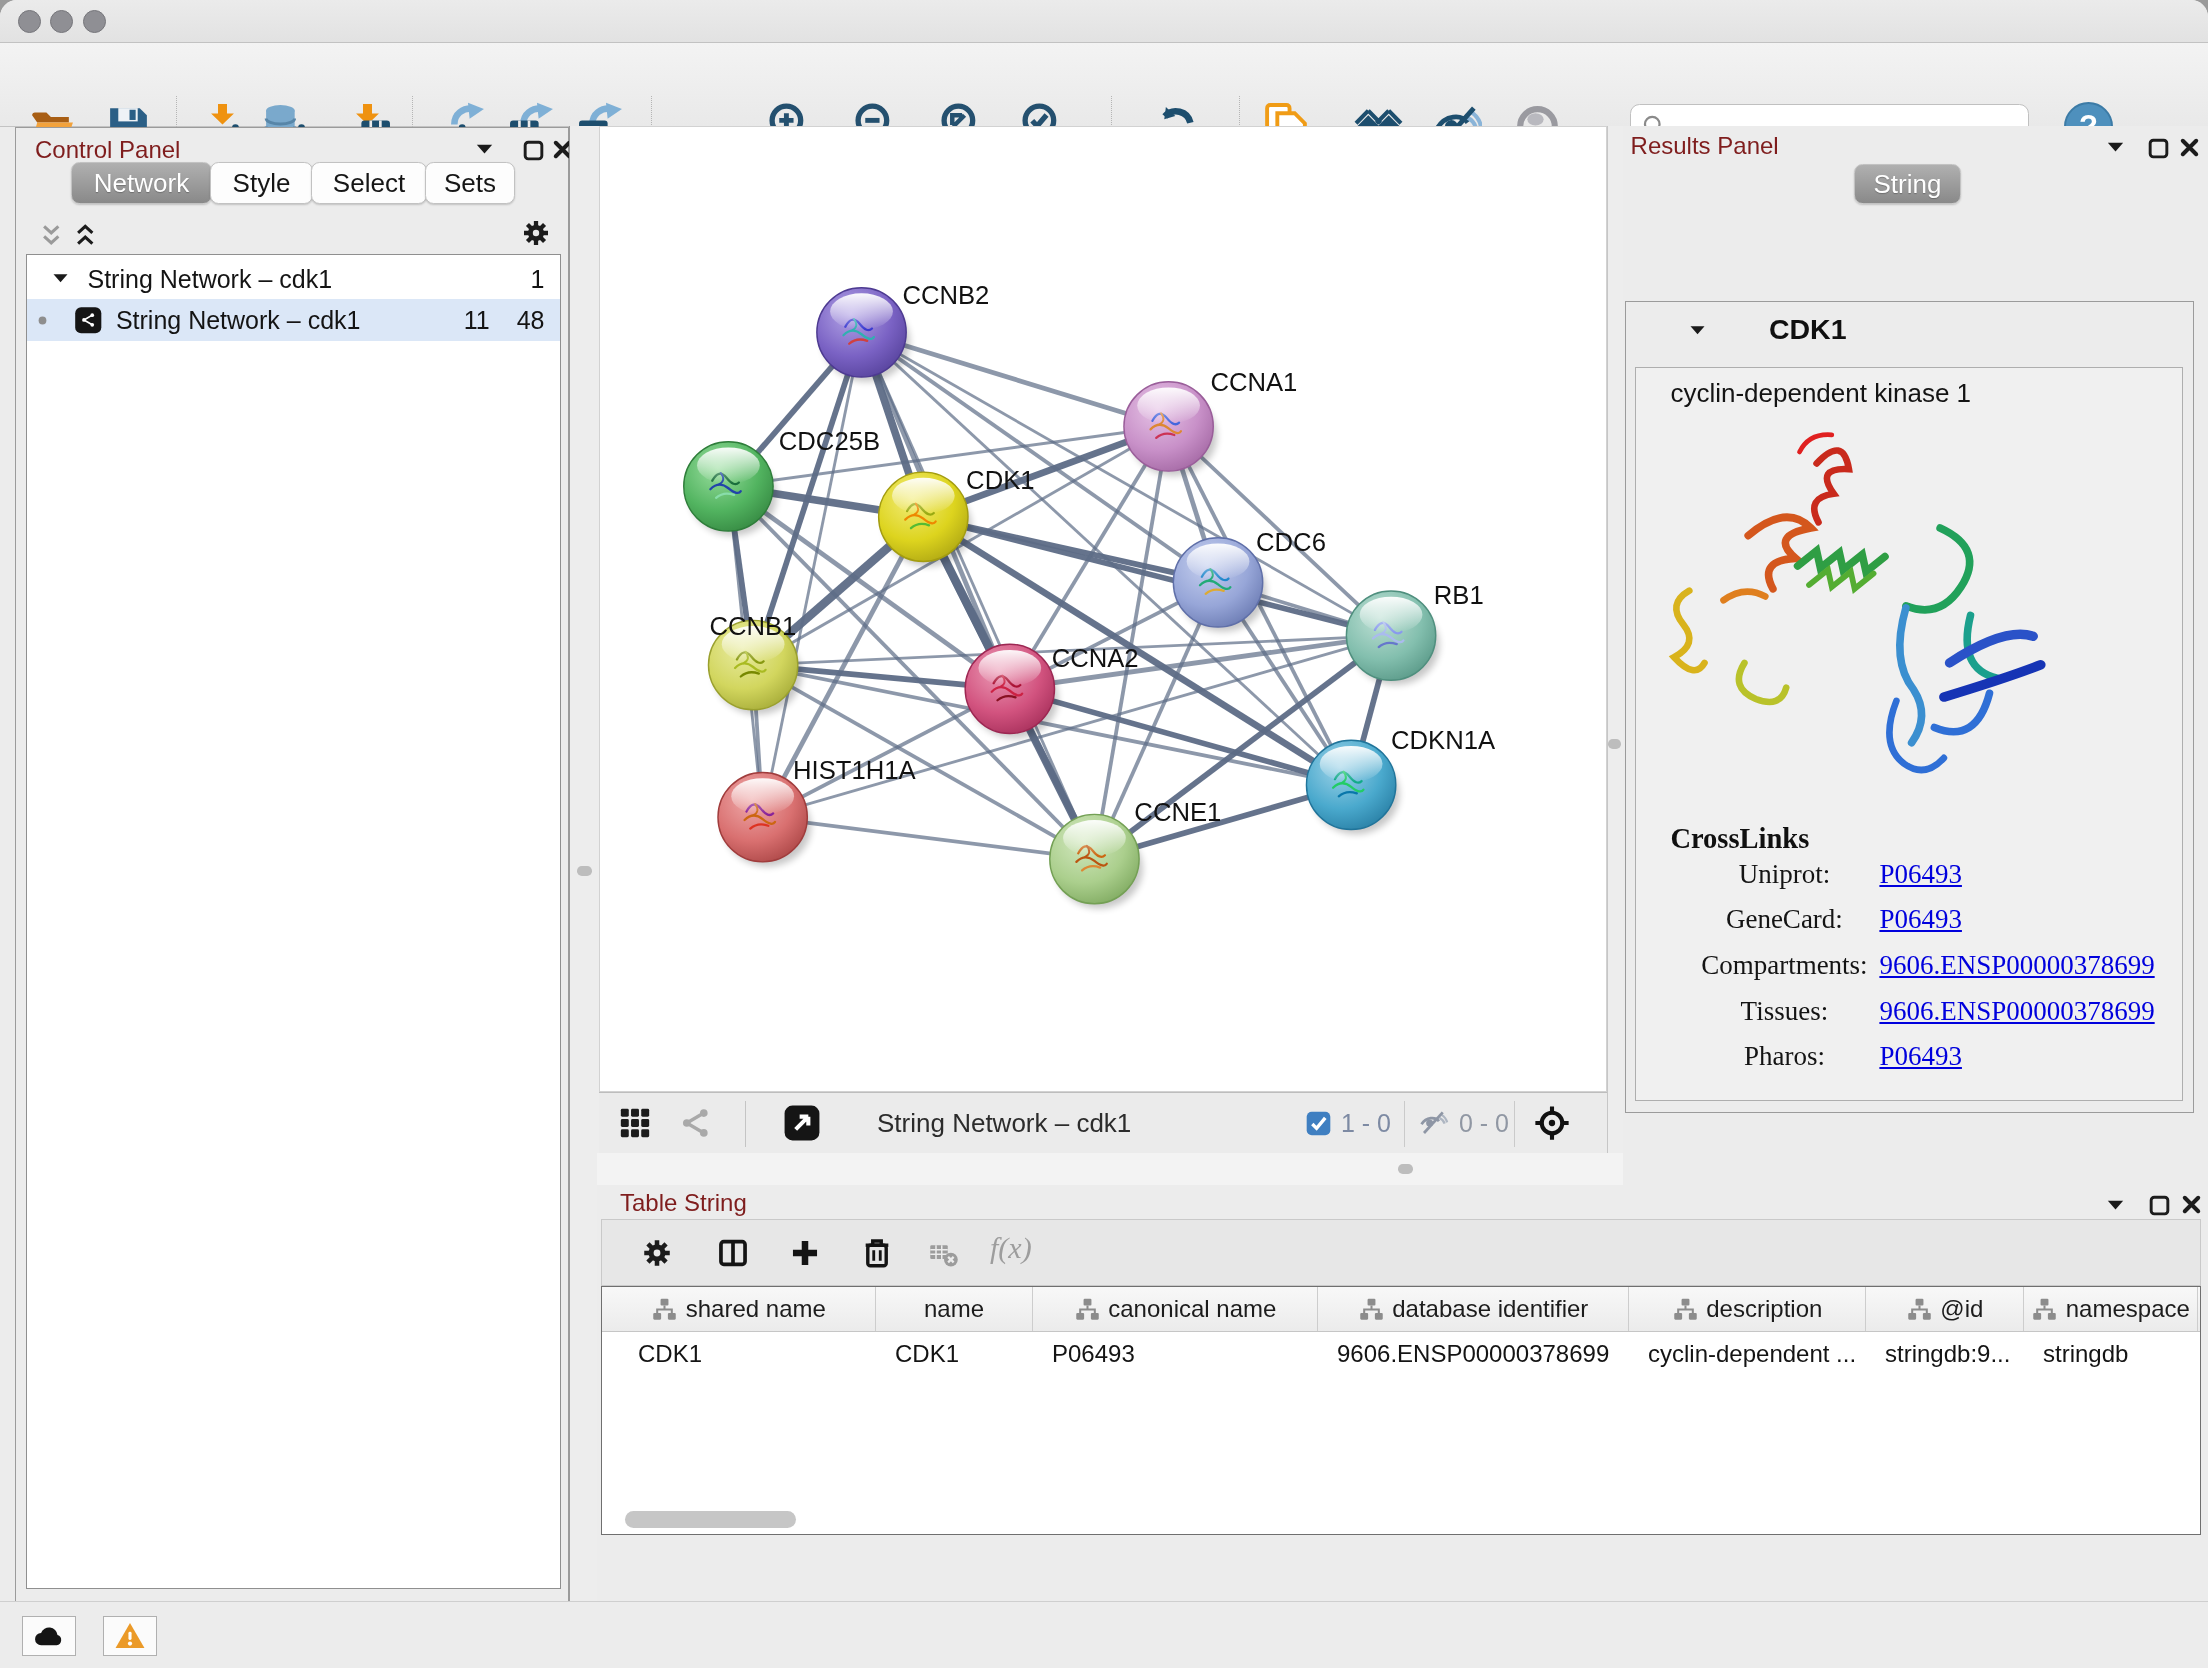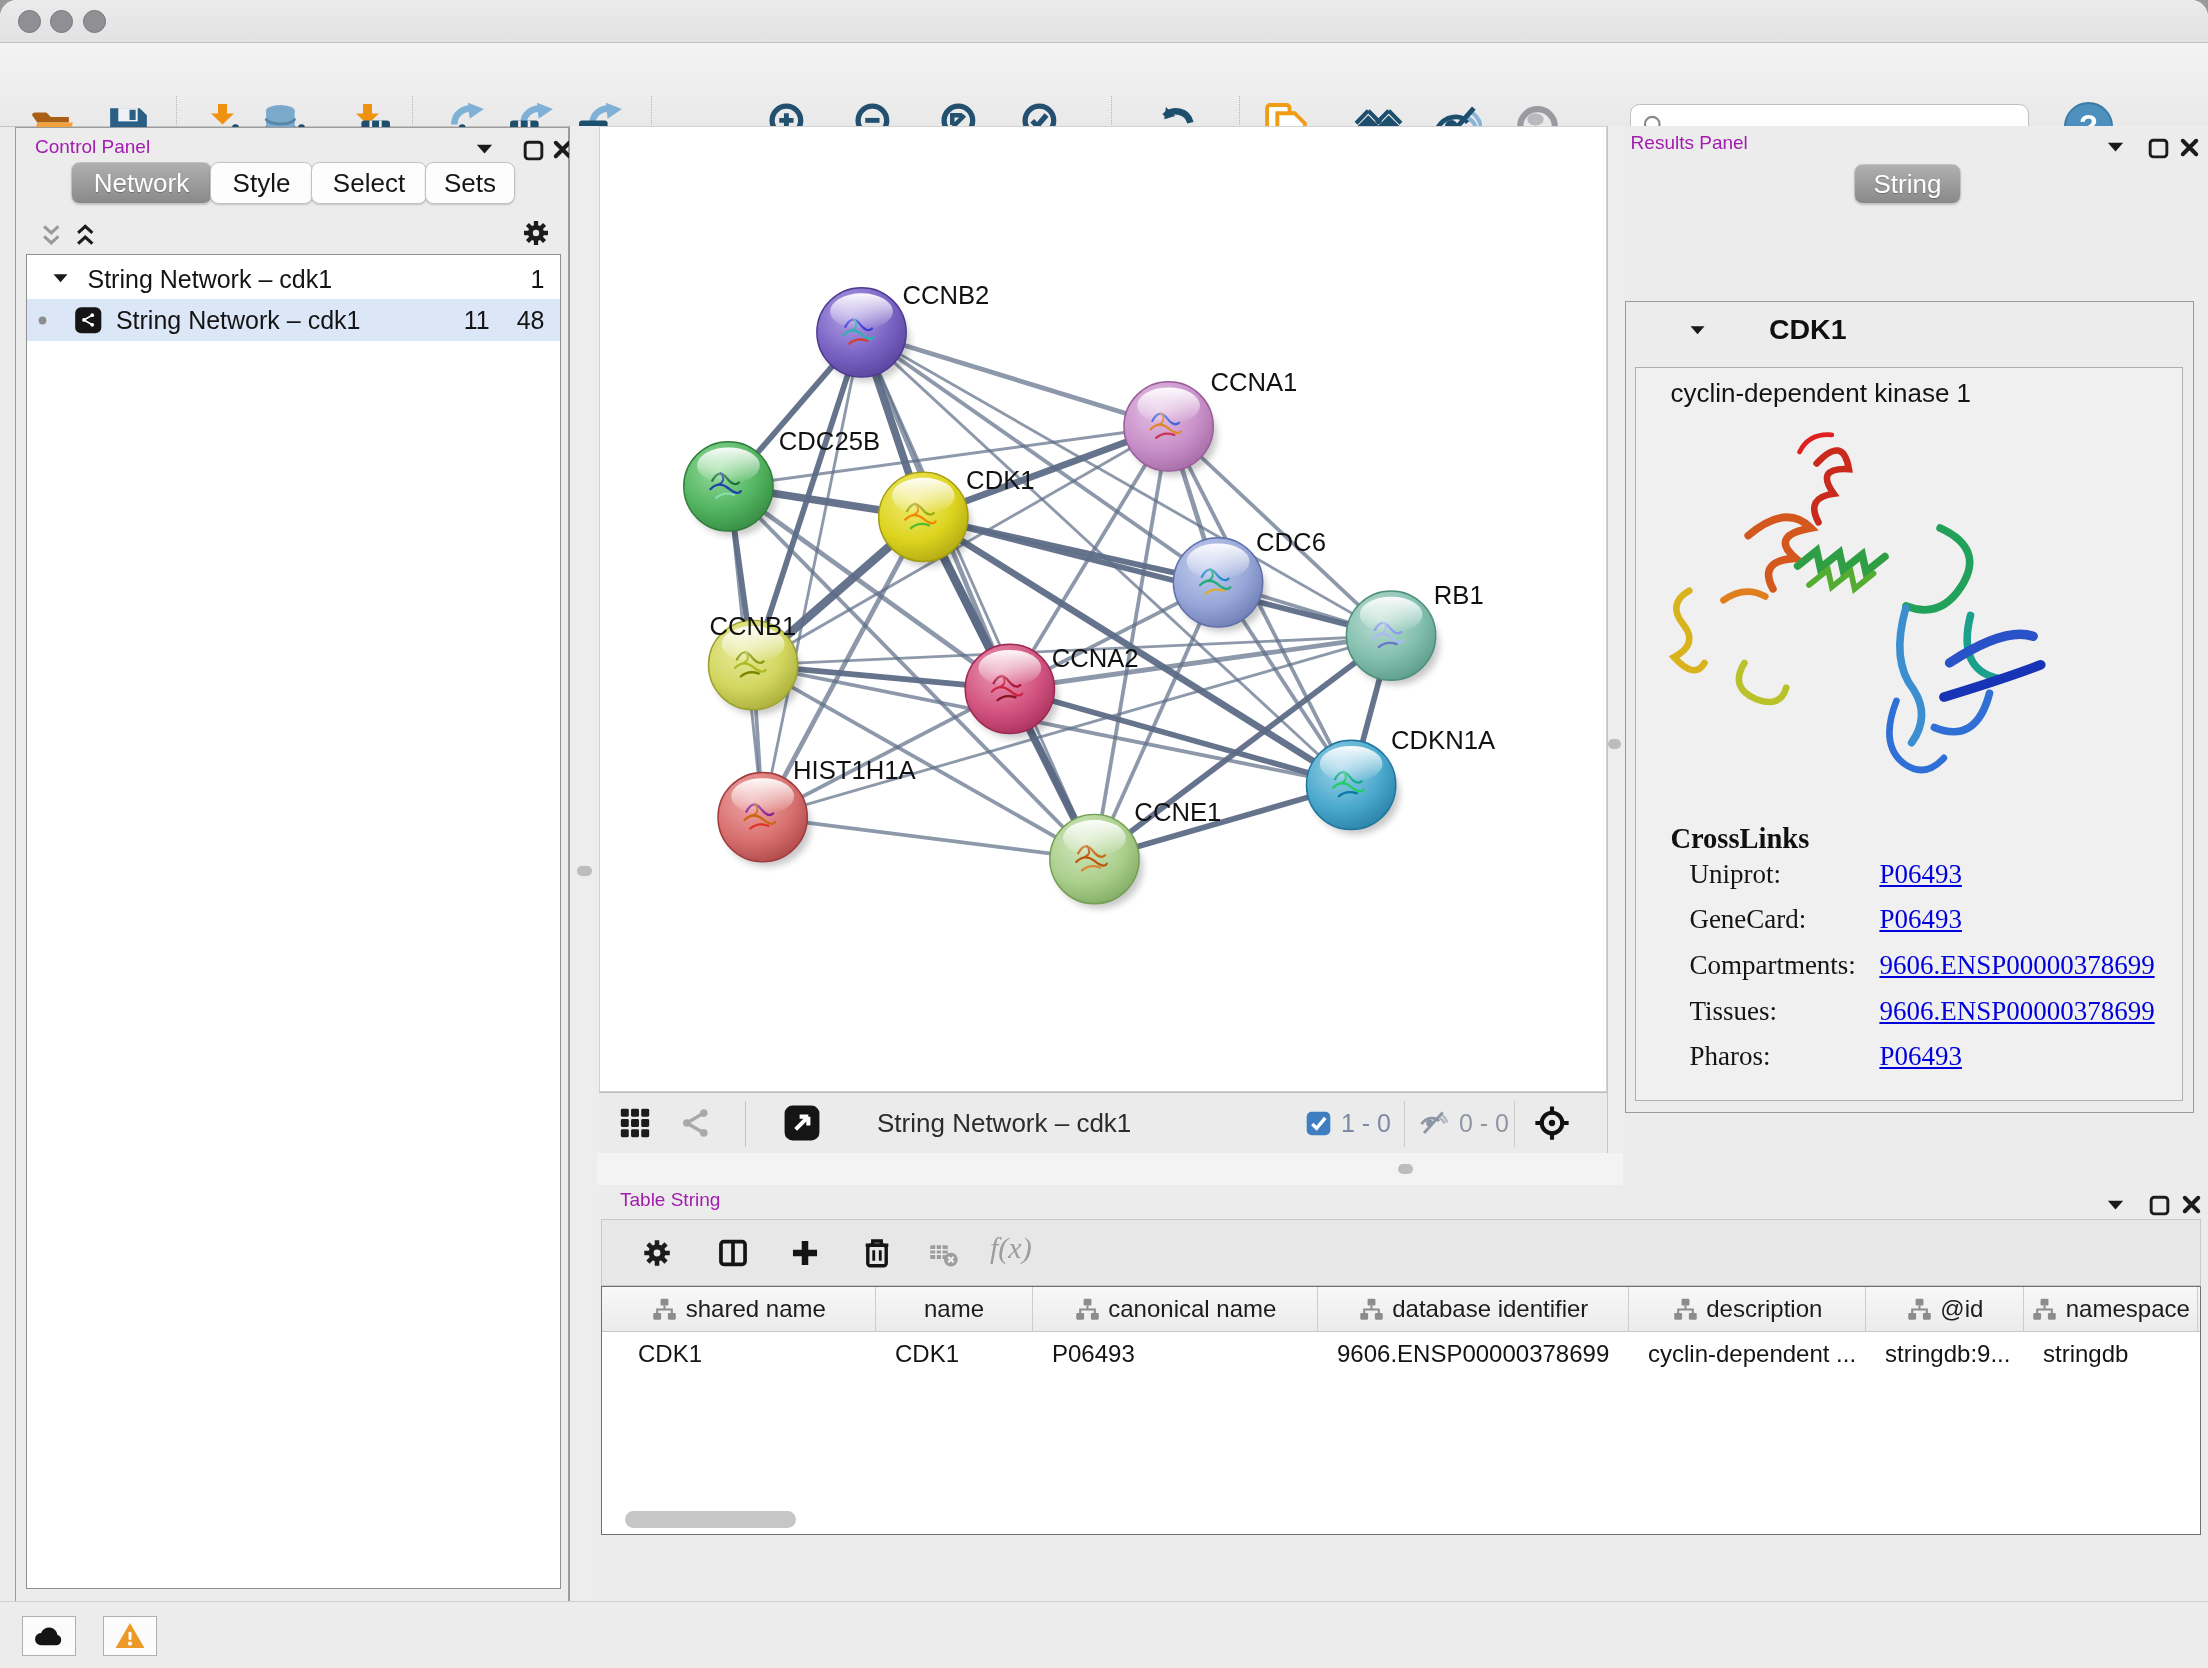--- a/index.html
+++ b/index.html
@@ -18,21 +18,21 @@
   #toolbar{left:0;top:43px;width:2208px;height:83px;background:linear-gradient(#f3f3f3,#e9e9e9);
     border-bottom:1px solid #c3c3c3;}
   .tbtn{width:53px;height:53px;top:57px;display:flex;align-items:center;justify-content:center;cursor:pointer;}
   .vsep{top:53px;height:61px;border-left:1.9px dotted #b5b5b5;width:0;}
   #searchbox{left:1630px;top:61px;width:399px;height:44px;background:#fff;border:1.9px solid #c0c0c0;
     border-radius:9.5px;display:flex;align-items:center;padding:0 9.5px;box-sizing:border-box;}
   #searchbox input{border:none;outline:none;flex:1;font-size:24px;font-family:"Liberation Sans",sans-serif;background:transparent;margin-left:7.6px;}
   #helpbtn{left:2064px;top:59px;width:49px;height:49px;border-radius:50%;background:#4e90bd;border:2.9px solid #3c7ba6;
     box-sizing:border-box;color:#fff;font-size:31px;font-weight:bold;display:flex;align-items:center;justify-content:center;cursor:pointer;}
   
-  .panel-title{font-size:19px;color:#a21caf;}
+  .panel-title{font-size:24px;color:#7f1d1d;}
   .ptab{display:flex;align-items:center;justify-content:center;font-size:26px;border:1px solid #c2c2c2;
     background:#fdfdfd;color:#161616;border-radius:8.6px;box-shadow:0 1px 1.9px rgba(0,0,0,.18);cursor:pointer;}
   .ptab.sel{background:linear-gradient(#b0b0b0,#898989);color:#fff;text-shadow:0 1px 1px rgba(0,0,0,.25);}
   
   #cpanel{left:15px;top:127px;width:554px;height:1476px;border:1.9px solid #9b9b9b;box-sizing:border-box;background:#ececec;}
   #ctree{left:25px;top:253px;width:535px;height:1335px;background:#fff;border:1.9px solid #8f8f8f;box-sizing:border-box;}
   .trow{position:absolute;left:0;width:100%;height:42px;display:flex;align-items:center;}
   .trow .lbl{font-size:25px;color:#141414;}
   .gray{color:#8e8e8e;}
   
@@ -40,21 +40,21 @@
   #netbar{left:599px;top:1092px;width:1008px;height:61px;background:#ebebeb;border-top:1px solid #bdbdbd;box-sizing:border-box;}
   
   .splitter{background:#ededed;}
   .handle{width:15px;height:9.5px;border-radius:4.8px;background:#bdbdbd;}
   
   #rpanel-bg{left:1623px;top:126px;width:586px;height:1060px;background:#ececec;}
   .rbox{border:1.9px solid #9b9b9b;box-sizing:border-box;background:#ececec;}
   .rbtn{display:flex;align-items:center;justify-content:center;font-size:26px;color:#141414;background:#fefefe;
     border:1.9px solid #c2c2c2;border-radius:9.5px;cursor:pointer;box-shadow:0 1px 1px rgba(0,0,0,.12);}
   .serif{font-family:"Liberation Serif",serif;}
-  .xl-label{font-size:27px;color:#141414;}
+  .xl-label{font-size:27px;color:#141414;text-align:center;}
   .xl-link{font-size:27px;color:#0000dd;text-decoration:underline;cursor:pointer;}
   
   #tpanel-bg{left:597px;top:1185px;width:1611px;height:416px;background:#ececec;}
   #ttoolbar{left:601px;top:1219px;width:1600px;height:67px;background:#e7e7e7;border:1px solid #c9c9c9;box-sizing:border-box;}
   #ttable{left:601px;top:1286px;width:1600px;height:249px;background:#fff;border:1.9px solid #6f6f6f;box-sizing:border-box;overflow:hidden;}
   #thead{position:absolute;left:0;top:0;height:44px;width:100%;background:linear-gradient(#f8f8f8,#ebebeb);border-bottom:1.9px solid #c6c6c6;display:flex;}
   .th{display:flex;align-items:center;justify-content:center;gap:7.6px;font-size:24px;color:#1c1c1c;
     border-right:1px solid #cdcdcd;box-sizing:border-box;overflow:hidden;white-space:nowrap;}
   #trow{position:absolute;left:0;top:46px;height:42px;width:100%;display:flex;}
   .td{display:flex;align-items:center;font-size:24px;color:#141414;box-sizing:border-box;overflow:hidden;white-space:nowrap;padding-left:19px;}

